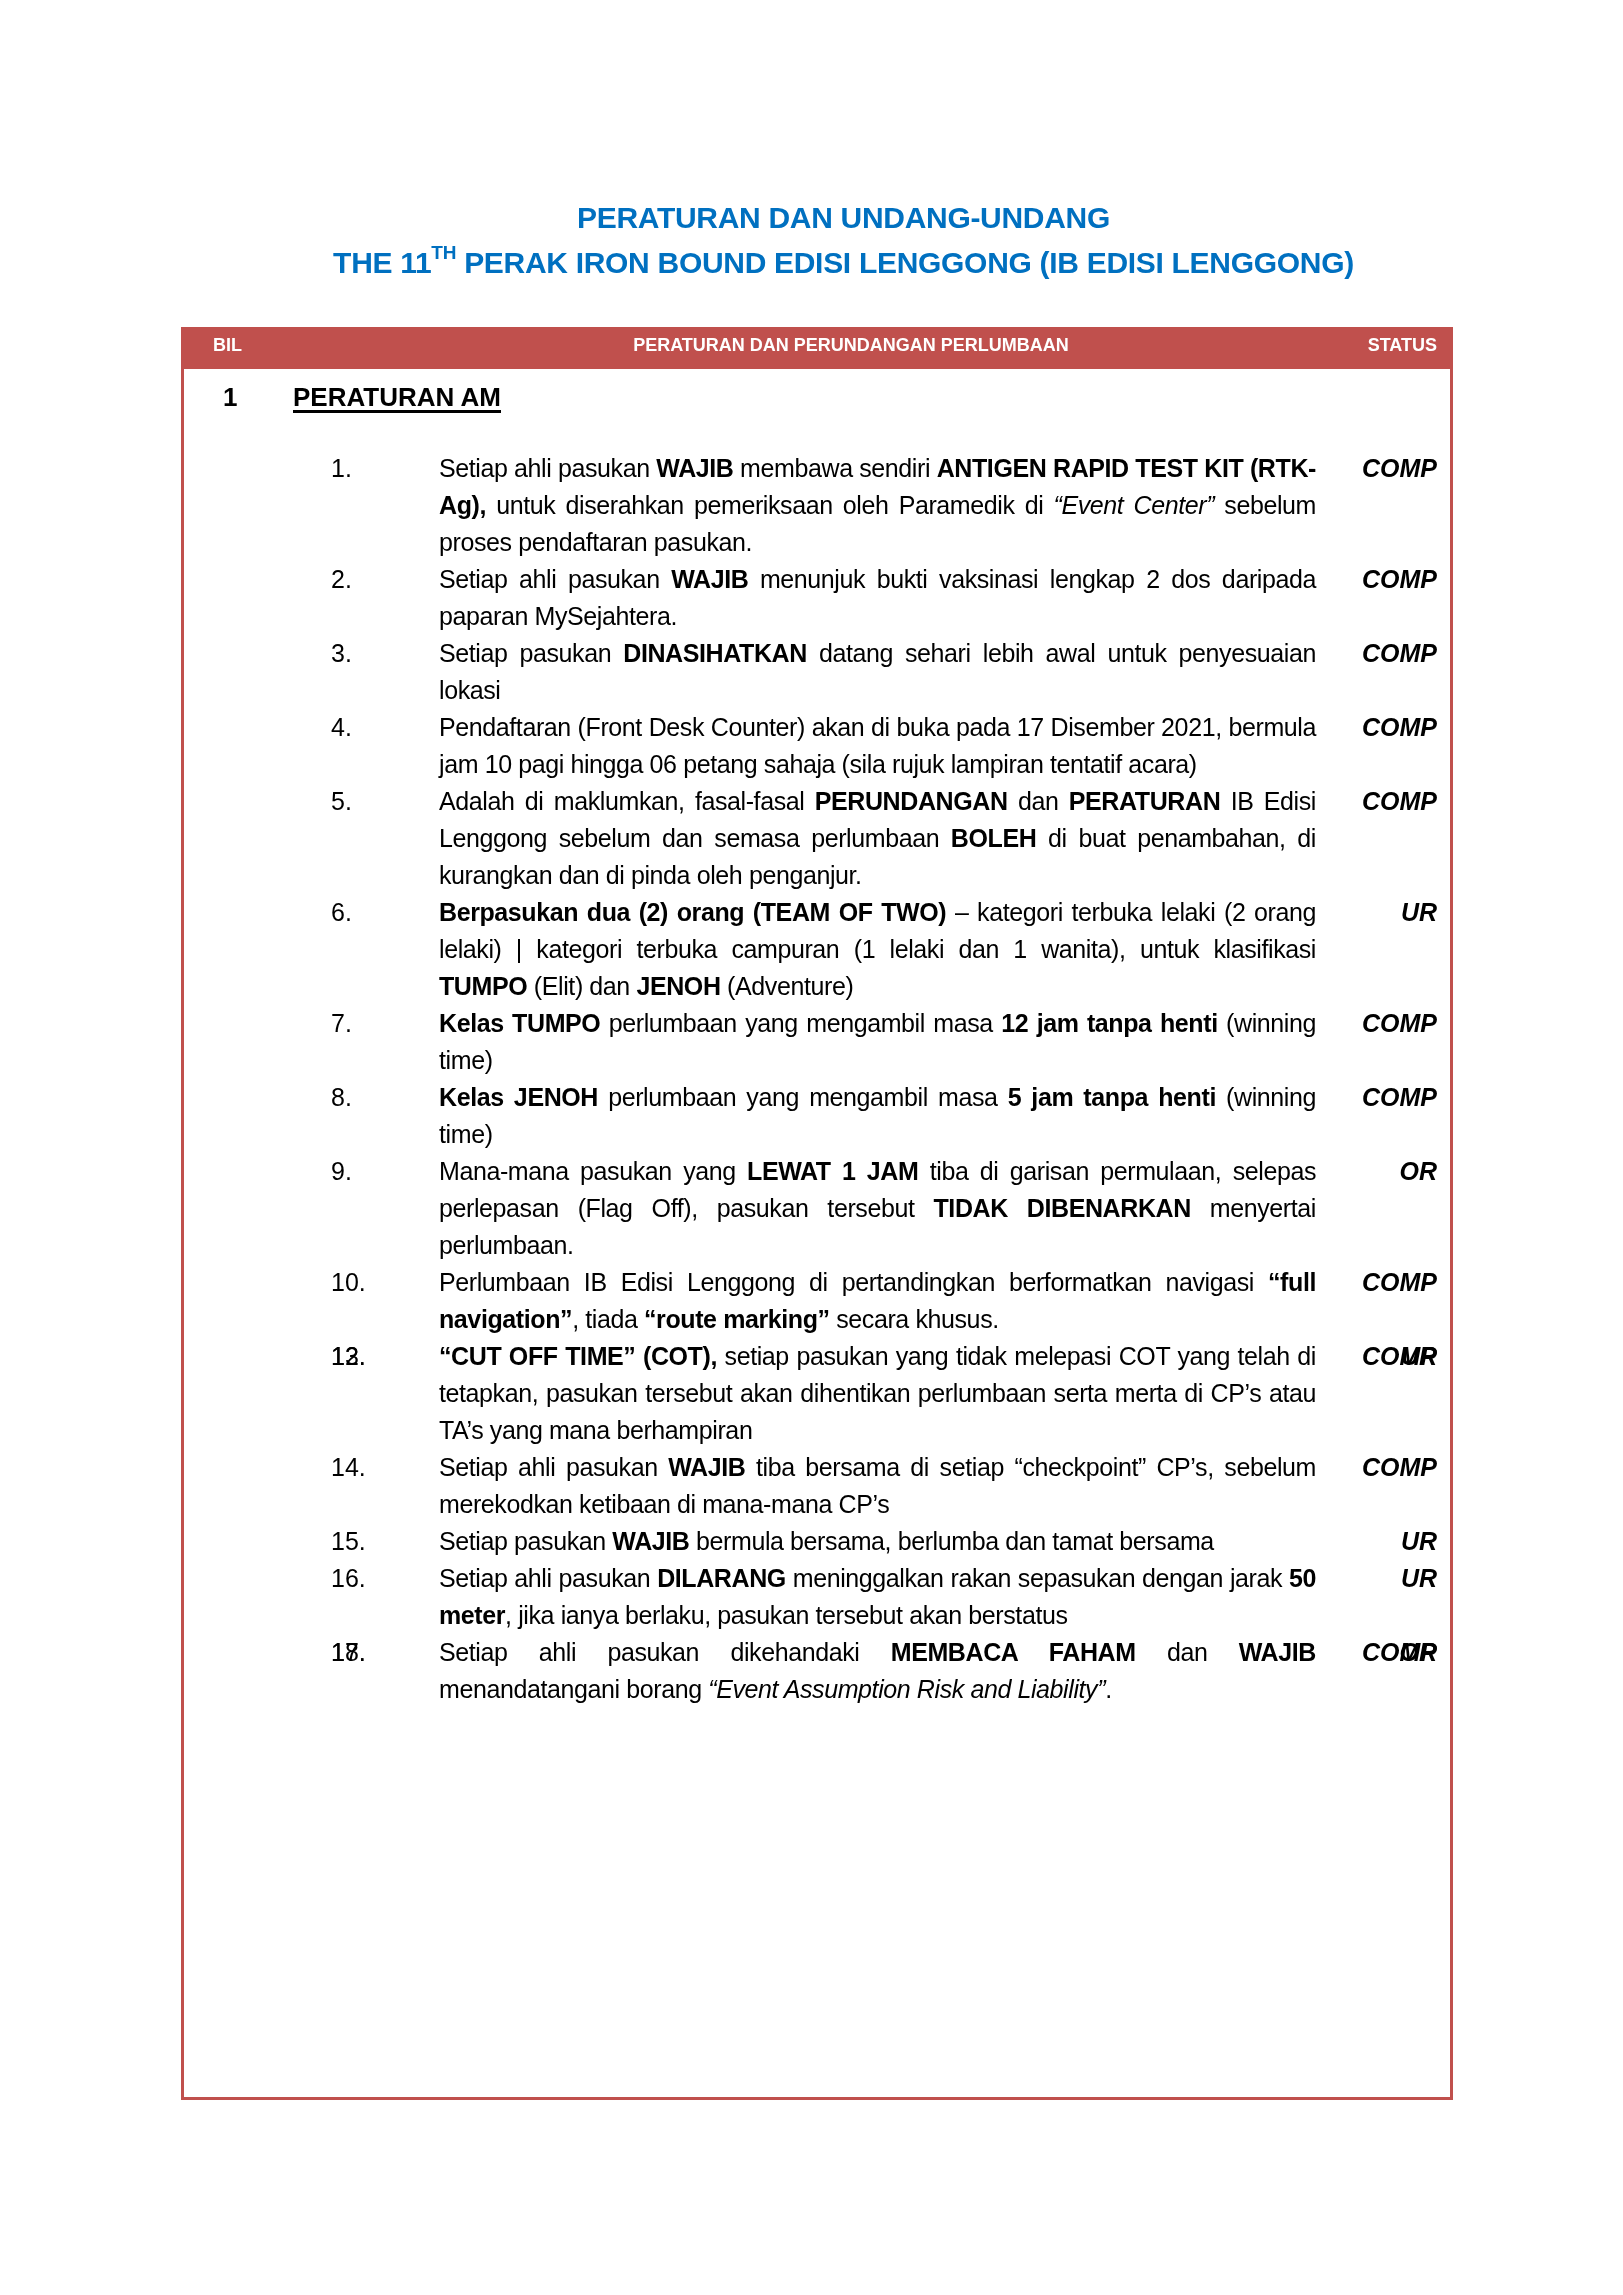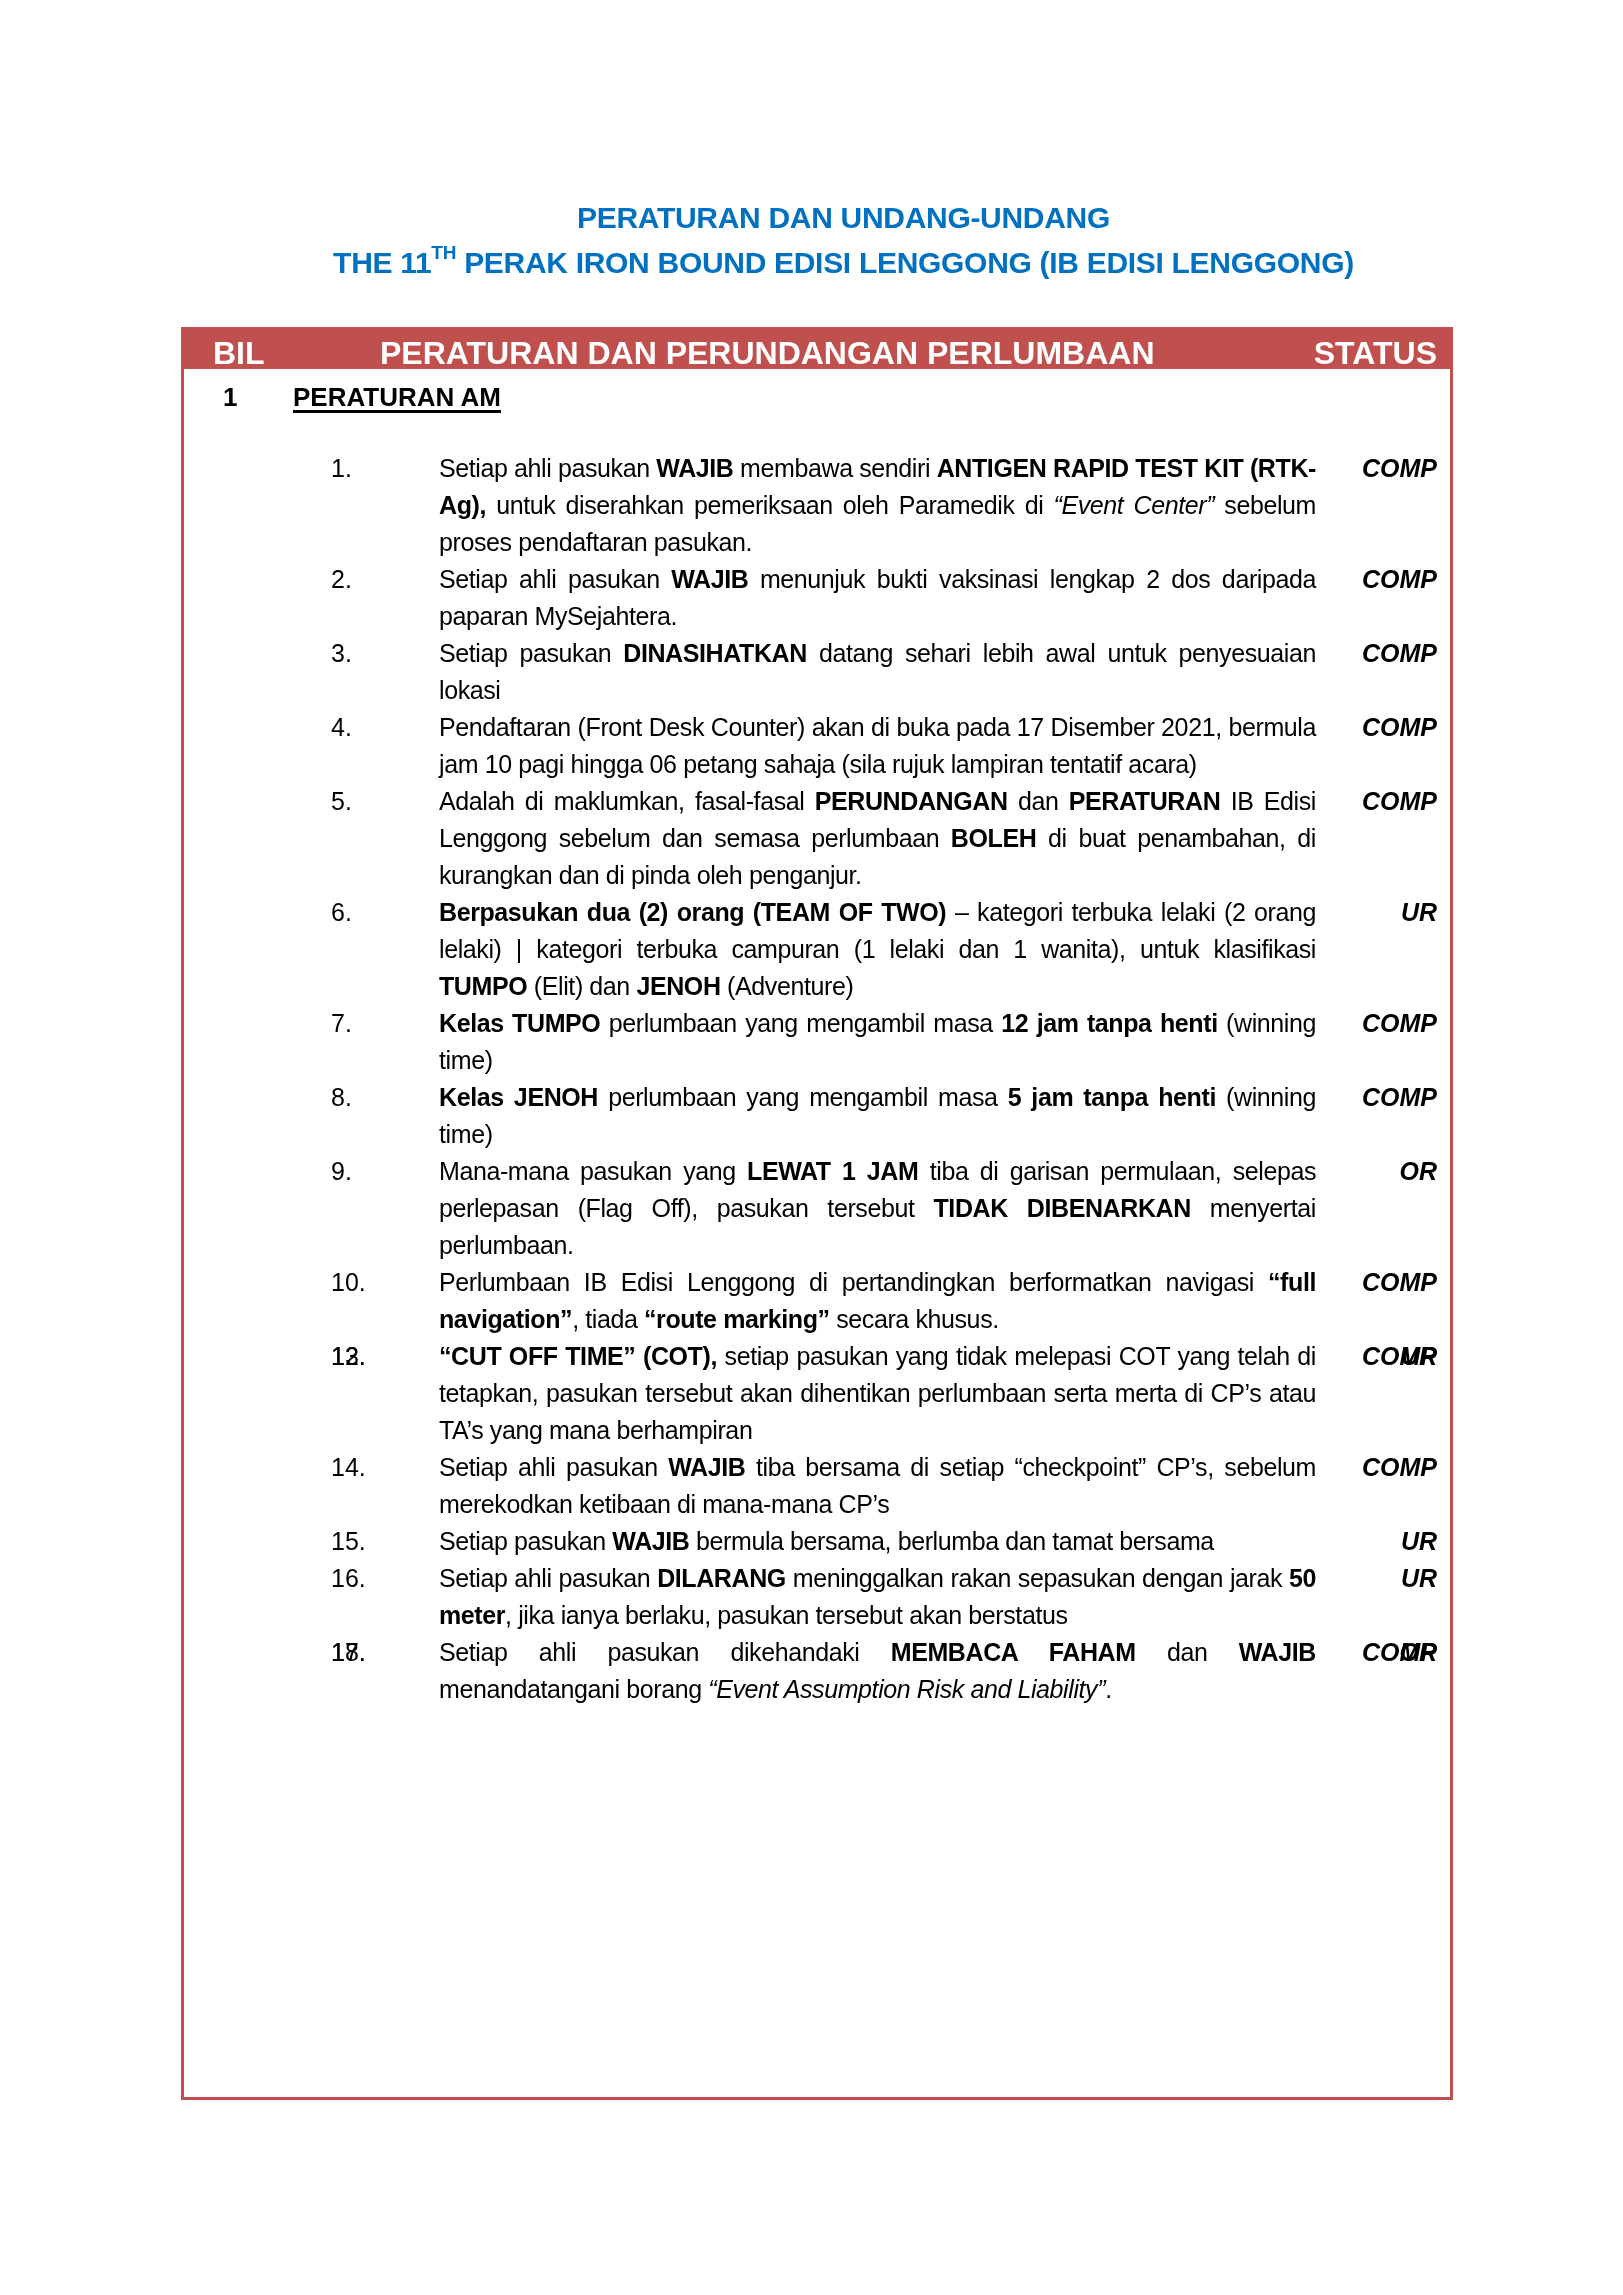--- a/index.html
+++ b/index.html
@@ -15,25 +15,25 @@
   #title1 { top: 201px; }
   #title2 { top: 246px; }
   #title2 sup { font-size: 19px; vertical-align: 14.4px; line-height: 0; }
 
   .table {
     position: absolute; left: 181px; top: 327px; width: 1272px; height: 1773px;
     border: 3.3px solid #C0504D; box-sizing: border-box;
   }
   .thead {
     position: absolute; left: 0; top: 0; right: 0; height: 39px;
-    background: #C0504D; color: #fff; font-weight: bold; font-size: 32px;
+    background: #C0504D; color: #fff; font-weight: bold; font-size: 18px;
   }
   .thead span { position: absolute; top: 5.2px; }
   #th-bil { left: 29px; }
-  #th-rules { left: 196px; width: 942px; text-align: left; }
+  #th-rules { left: 196px; width: 942px; text-align: center; }
   #th-status { right: 13px; }
 
   .section-no { position: absolute; left: 39px; top: 52px; font-weight: bold; font-size: 26px; }
   .section-title { position: absolute; left: 109px; top: 52px; font-weight: bold; font-size: 26px; text-decoration: underline; text-decoration-thickness: 2.6px; text-underline-offset: 3.9px; }
 
   .rules { position: absolute; left: 0; top: 120px; right: 0; }
   .rule { position: relative; }
   .rule-num { position: absolute; left: 147px; top: 0; font-size: 25px; line-height: 37px; }
   .rule-text {
     margin-left: 255px; width: 877px; font-size: 25px; line-height: 37px;

